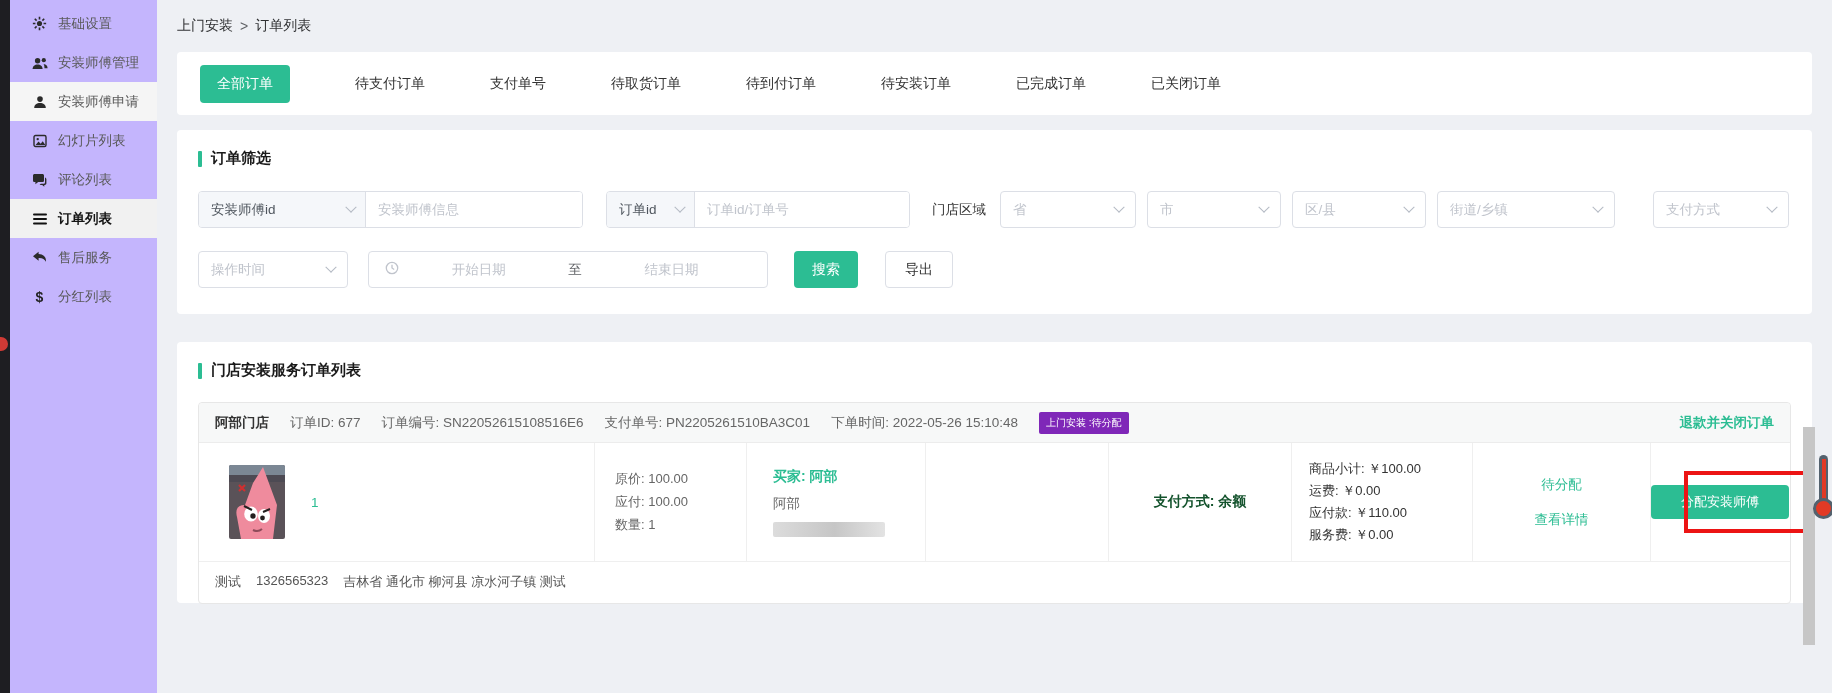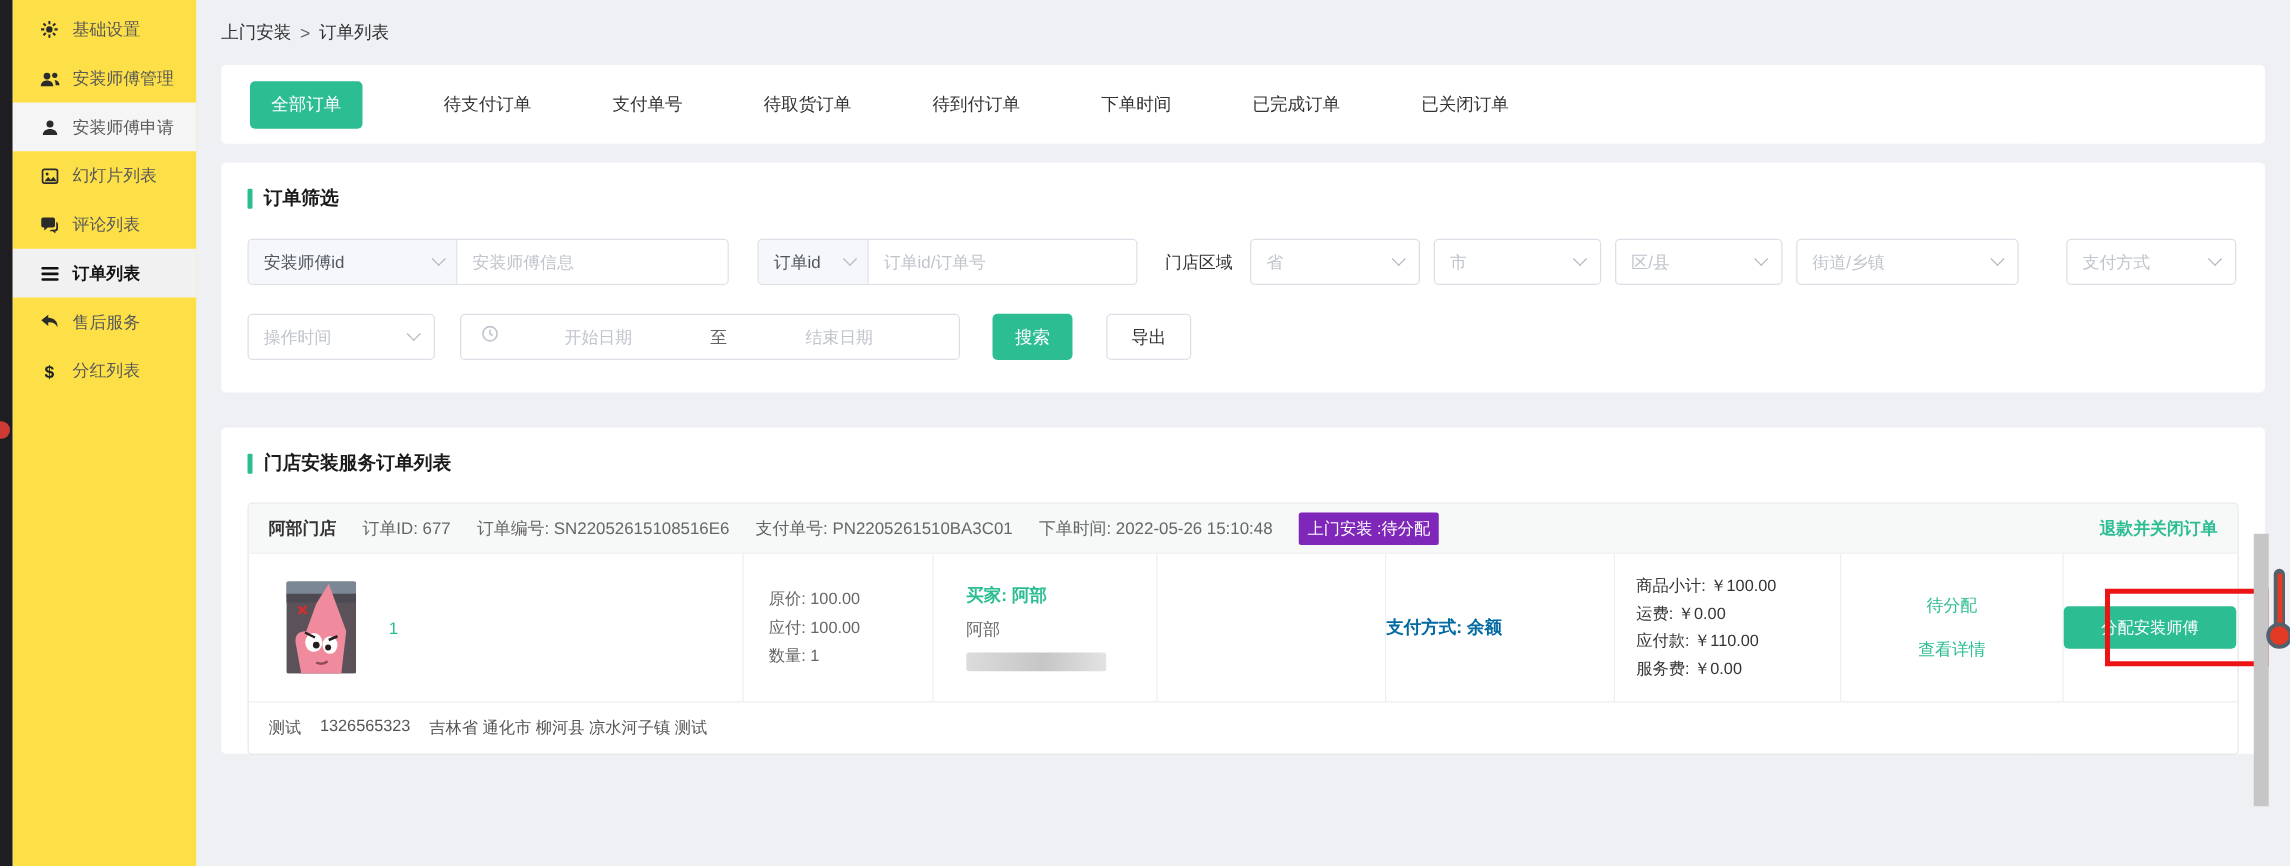--- a/index.html
+++ b/index.html
@@ -8,21 +8,21 @@
     font-family: "Liberation Sans", "DejaVu Sans", sans-serif;
     background: #eef0f4;
     position: relative;
     overflow: hidden;
     color: #333;
   }
   
   .edge-strip { position: absolute; left: 0; top: 0; bottom: 0; width: 10px; background: #1e1e22; z-index: 30; }
   .edge-dot { position: absolute; left: -6px; top: 337px; width: 14px; height: 14px; border-radius: 50%; background: #cf3a35; }
   
-  .sidebar { position: absolute; left: 10px; top: 0; bottom: 0; width: 147px; background: #fde047; z-index: 20; padding-top: 4px; }
+  .sidebar { position: absolute; left: 10px; top: 0; bottom: 0; width: 147px; background: #c4b5fd; z-index: 20; padding-top: 4px; }
   .side-item { height: 39px; display: flex; align-items: center; gap: 10px; padding-left: 21px; font-size: 13.5px; color: #595959; cursor: pointer; }
   .side-item .sicon { width: 17px; display: flex; justify-content: center; align-items: center; }
   .side-item.hl { background: #f5f5f5; }
   .side-item.active { background: #f1f1f1; color: #141414; font-weight: bold; }
   .dollar-glyph { font-weight: bold; color: #222; font-size: 14px; }
   
   .main { position: absolute; left: 157px; top: 0; right: 0; bottom: 0; padding: 0 20px; }
   .breadcrumb { height: 52px; display: flex; align-items: center; gap: 7px; font-size: 14px; color: #303133; }
   .breadcrumb .sep { color: #606266; }
   .card { background: #fff; border-radius: 4px; }
@@ -47,35 +47,35 @@
   .daterange .to { color: #606266; font-size: 13.5px; padding: 0 10px; }
   .btn { height: 37px; border-radius: 4px; font-size: 14px; display: flex; align-items: center; justify-content: center; cursor: pointer; }
   .btn-green { background: #2cbd93; color: #fff; border: none; padding: 0 18px; }
   .btn-plain { background: #fff; color: #333; border: 1px solid #dcdfe6; padding: 0 19px; }
   
   .list-card { margin-top: 28px; padding: 19px 21px 30px 21px; height: 261px; }
   .order-block { margin-top: 22px; border: 1px solid #e7e7e7; border-radius: 4px; position: relative; }
   .order-head { height: 40px; background: #f7f8f8; border-bottom: 1px solid #ececec; display: flex; align-items: center; padding: 0 16px; gap: 21px; font-size: 13.5px; color: #666; border-radius: 4px 4px 0 0; }
   .order-head .store { font-weight: bold; color: #333; }
   .kv { white-space: nowrap; }
-  .badge { background: #7f27b8; color: #fff; font-size: 13px; padding: 4px 7px; border-radius: 2px; white-space: nowrap; }
+  .badge { background: #7f27b8; color: #fff; font-size: 10px; padding: 4px 7px; border-radius: 2px; white-space: nowrap; }
   .close-link { margin-left: auto; color: #2cbd93; font-size: 13.5px; font-weight: bold; cursor: pointer; white-space: nowrap; }
   .order-main { display: flex; height: 118px; }
   .col { border-right: 1px solid #efefef; height: 100%; }
   .col:last-child { border-right: none; }
   .col-product { width: 396px; display: flex; align-items: center; padding-left: 30px; }
   .thumb { width: 56px; height: 74px; border-radius: 2px; overflow: hidden; flex: none; cursor: pointer; }
   .qty { color: #2cbd93; font-size: 13.5px; margin-left: 26px; }
   .col-price { width: 152px; display: flex; flex-direction: column; justify-content: center; padding-left: 20px; gap: 5px; font-size: 13px; color: #666; }
   .col-buyer { width: 179px; display: flex; flex-direction: column; justify-content: center; padding-left: 26px; gap: 9px; }
   .buyer-title { color: #2cbd93; font-size: 14px; font-weight: bold; }
   .buyer-name { color: #666; font-size: 13.5px; }
   .redacted { width: 112px; height: 15px; border-radius: 2px; background: linear-gradient(90deg,#dcdcdc,#c6c6c6 55%,#e3e3e3); }
   .col-empty { width: 183px; }
-  .col-pay { width: 183px; display: flex; align-items: center; justify-content: flex-start; font-size: 14px; font-weight: bold; color: #0369a1; }
+  .col-pay { width: 183px; display: flex; align-items: center; justify-content: center; font-size: 14px; font-weight: bold; color: #14532d; }
   .col-amounts { width: 181px; display: flex; flex-direction: column; justify-content: center; padding-left: 17px; gap: 4px; font-size: 13px; color: #333; }
   .col-status { width: 178px; display: flex; flex-direction: column; align-items: center; justify-content: center; gap: 17px; }
   .glink { color: #2cbd93; font-size: 13.5px; cursor: pointer; }
   .col-action { flex: 1; display: flex; align-items: center; justify-content: flex-start; position: relative; }
   .assign-btn { background: #2cbd93; color: #fff; border: none; border-radius: 4px; font-size: 13px; padding: 8px 30px; cursor: pointer; white-space: nowrap; }
   .red-annot { position: absolute; left: 33px; top: 28px; width: 131px; height: 62px; border: 4px solid #ec1414; pointer-events: none; }
   .order-addr { border-top: 1px solid #efefef; padding: 11px 16px 12px; font-size: 13px; color: #555; display: flex; gap: 15px; }
   
   .scroll-track { position: absolute; left: 1803px; top: 427px; width: 12px; height: 218px; background: #c6c6c6; z-index: 40; }
   .thermo-stem { position: absolute; left: 1819px; top: 455px; width: 9px; height: 52px; background: #53616d; border-radius: 5px 5px 0 0; z-index: 41; }
@@ -173,21 +173,21 @@
     <span class="sep">&gt;</span>
     <span>订单列表</span>
   </div>
 
   <div class="card tabs-card">
     <div class="tab active">全部订单</div>
     <div class="tab">待支付订单</div>
     <div class="tab">支付单号</div>
     <div class="tab">待取货订单</div>
     <div class="tab">待到付订单</div>
-    <div class="tab">下单时间</div>
+    <div class="tab">待安装订单</div>
     <div class="tab">已完成订单</div>
     <div class="tab">已关闭订单</div>
   </div>
 
   <div class="card filter-card">
     <div class="sec-title">
       <span class="bar"></span>
       <span>订单筛选</span>
     </div>
 

